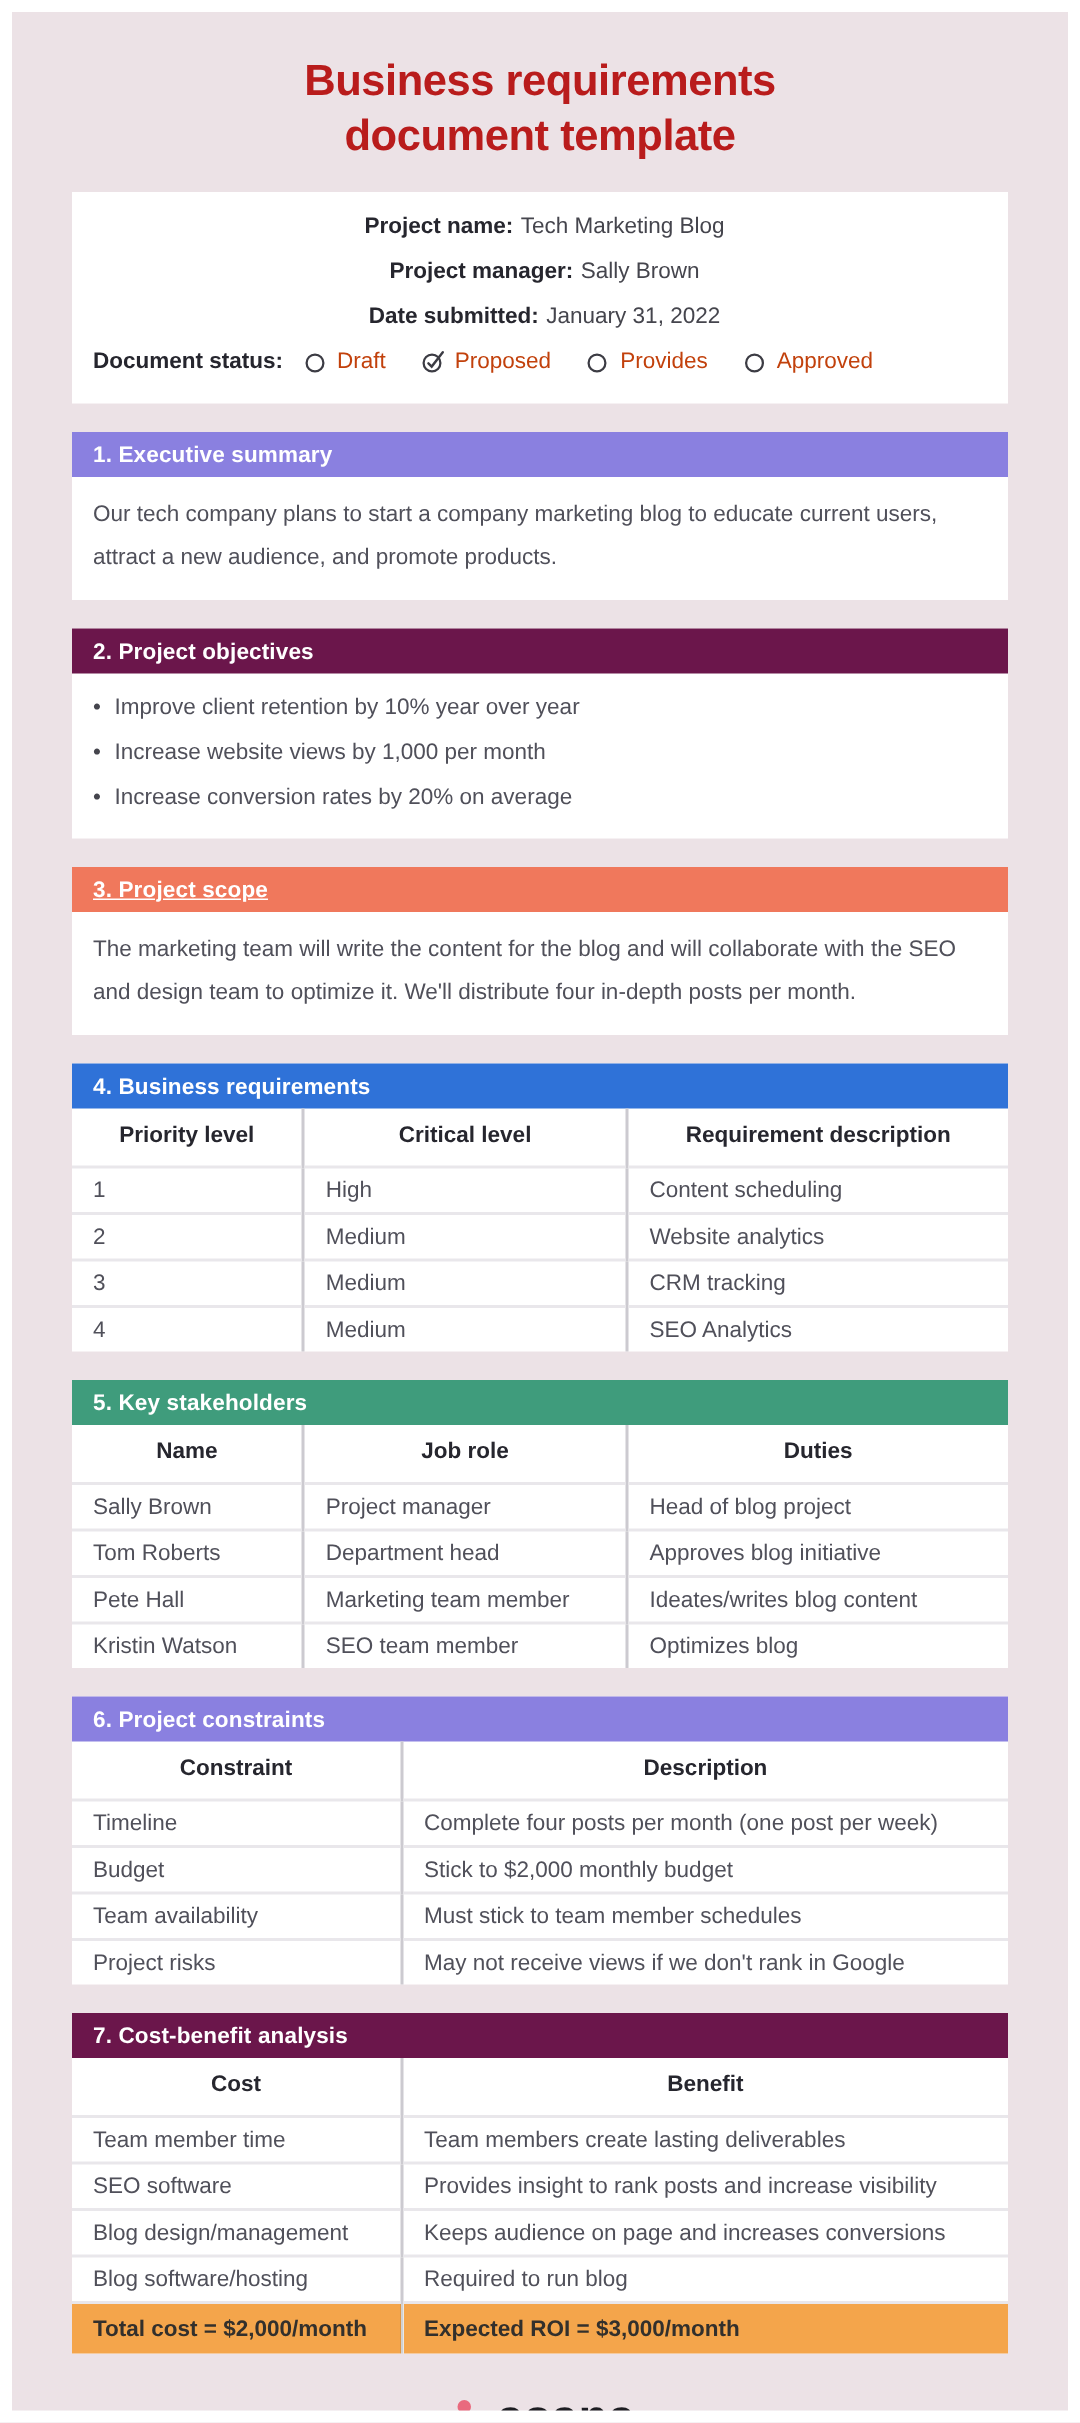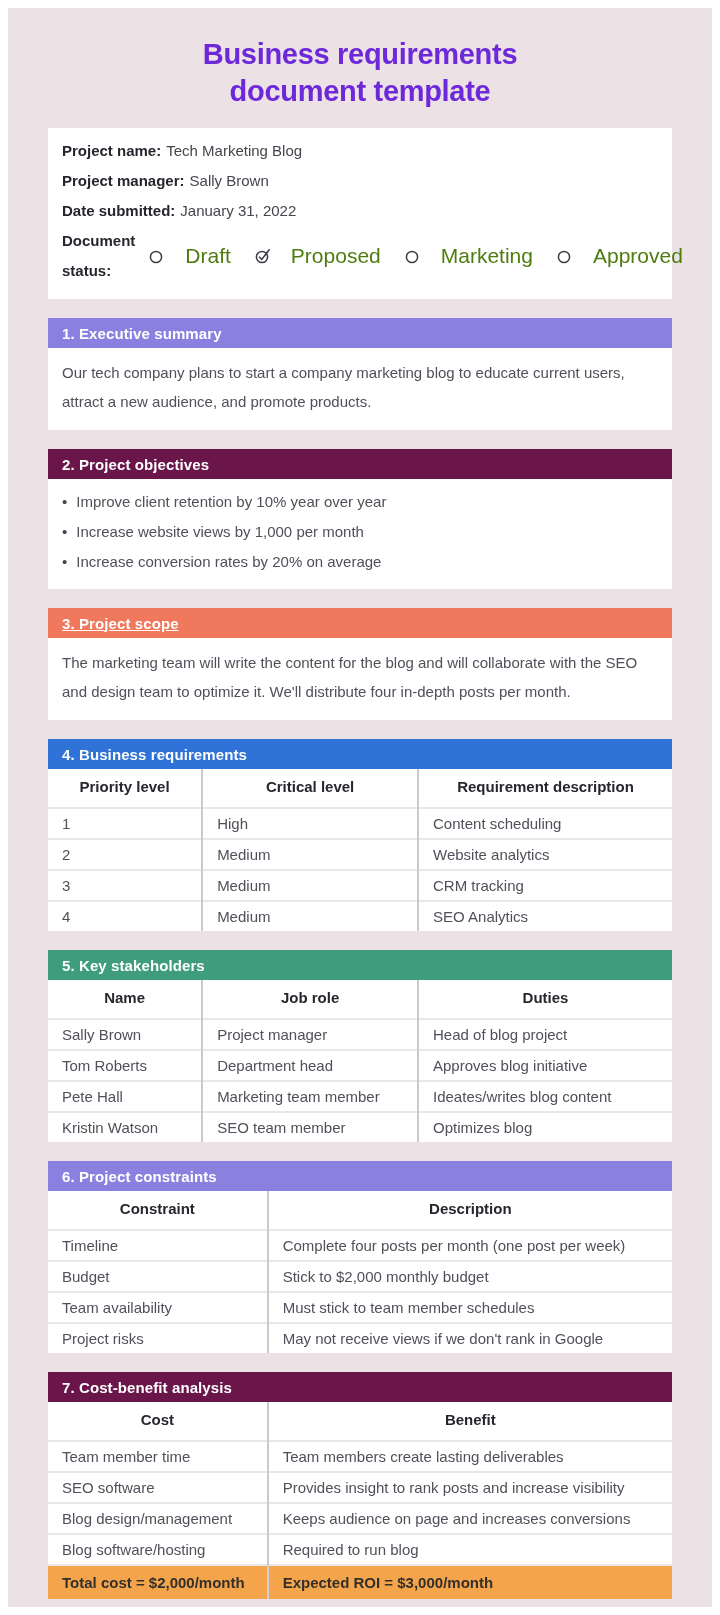--- a/index.html
+++ b/index.html
@@ -15,34 +15,34 @@
     position: absolute; left: 8px; top: 8px; width: 704px; height: 1599px;
     background: #ECE2E6;
     padding: 24px 40px 0 40px;
     overflow: hidden;
   }
   .page-title {
     margin: 4px 0 18px 0;
     text-align: center;
     font-size: 29px; line-height: 37px;
     font-weight: bold; letter-spacing: -0.3px;
-    color: #6d28d9;
+    color: #b91c1c;
   }
   .card { background: #ffffff; margin-bottom: 19px; }
 
   
-  .meta-card { padding: 8px 8px 13px 14px; }
+  .meta-card { padding: 8px 8px 13px 14px; text-align: center; }
   .meta-line { font-size: 15px; line-height: 30px; color: #45454D; }
   .meta-line b { color: #26262E; }
   .meta-line .val { margin-left: 5px; }
   .status-row { display: flex; align-items: center; }
   .status-option { display: inline-flex; align-items: center; margin-left: 24px; cursor: pointer; }
   .status-option:first-of-type { margin-left: 14px; }
   .status-option svg { display: block; }
-  .status-option .opt-label { margin-left: 18px; font-size: 21px; color: #4d7c0f; }
+  .status-option .opt-label { margin-left: 4px; font-size: 15px; color: #c2410c; }
 
   
   .section-header {
     height: 30px; display: flex; align-items: center;
     padding: 0 14px; color: #ffffff;
     font-size: 15px; font-weight: bold; letter-spacing: 0.1px;
   }
   .section-text {
     margin: 0; padding: 10px 14px 14px 14px;
     font-size: 15px; line-height: 29px; color: #50505A;
@@ -107,21 +107,21 @@
               </svg>
             </span>
             <span class="opt-label">Proposed</span>
           </span>
           <span class="status-option">
             <span>
               <svg width="18" height="16" viewBox="0 0 18 16">
                 <circle cx="7" cy="9" r="5.6" fill="none" stroke="#3C3C44" stroke-width="1.5"></circle>
               </svg>
             </span>
-            <span class="opt-label">Marketing</span>
+            <span class="opt-label">Provides</span>
           </span>
           <span class="status-option">
             <span>
               <svg width="18" height="16" viewBox="0 0 18 16">
                 <circle cx="7" cy="9" r="5.6" fill="none" stroke="#3C3C44" stroke-width="1.5"></circle>
               </svg>
             </span>
             <span class="opt-label">Approved</span>
           </span>
         </span>

